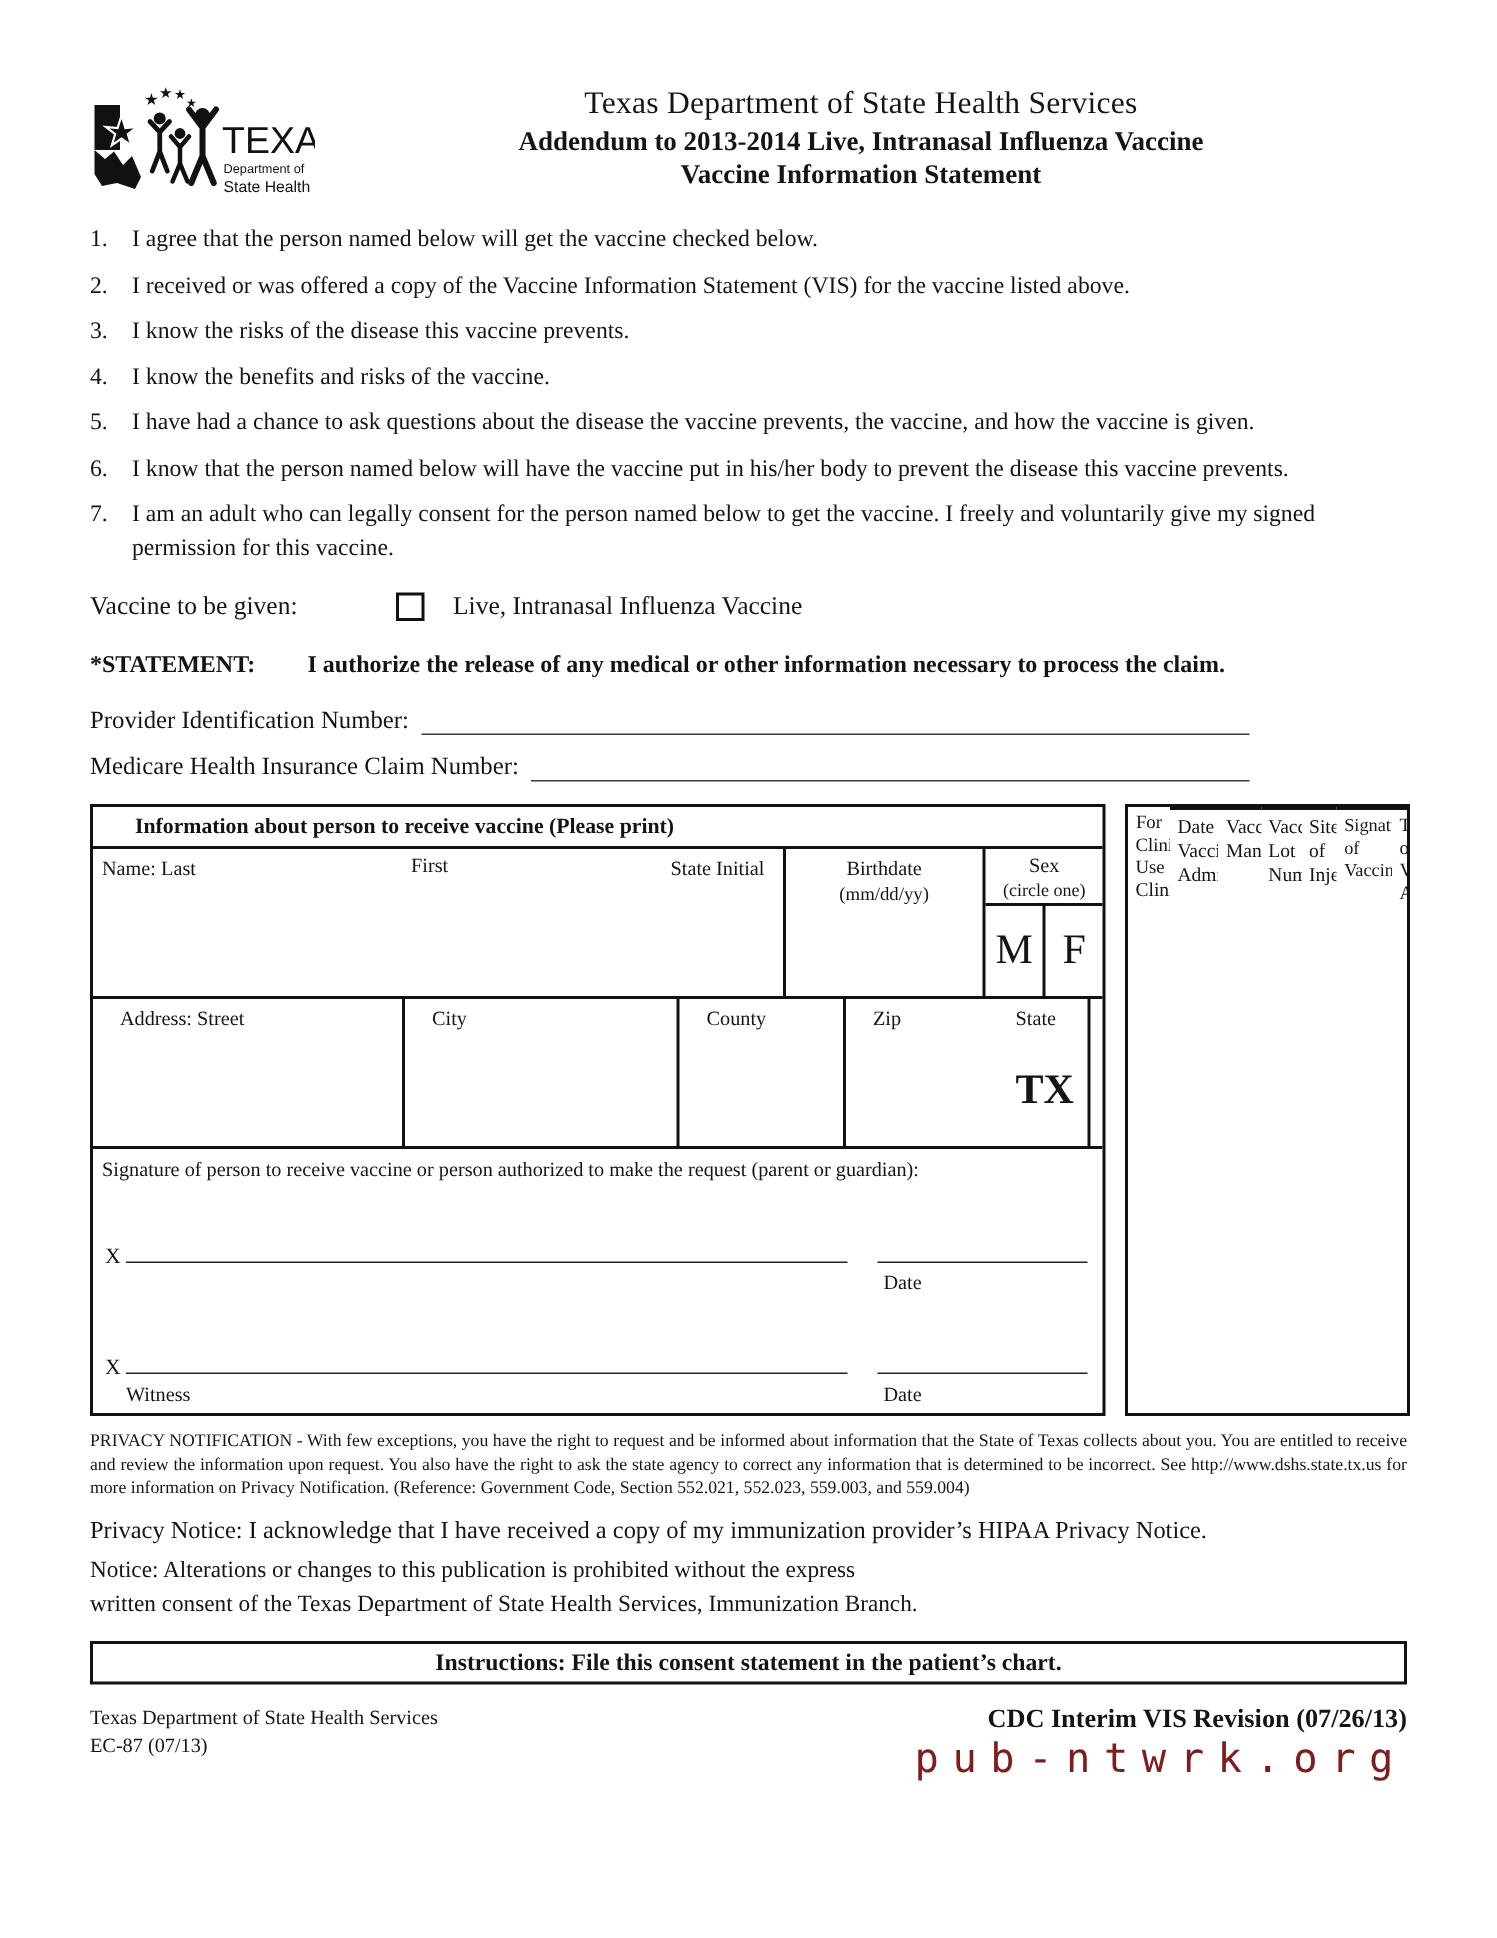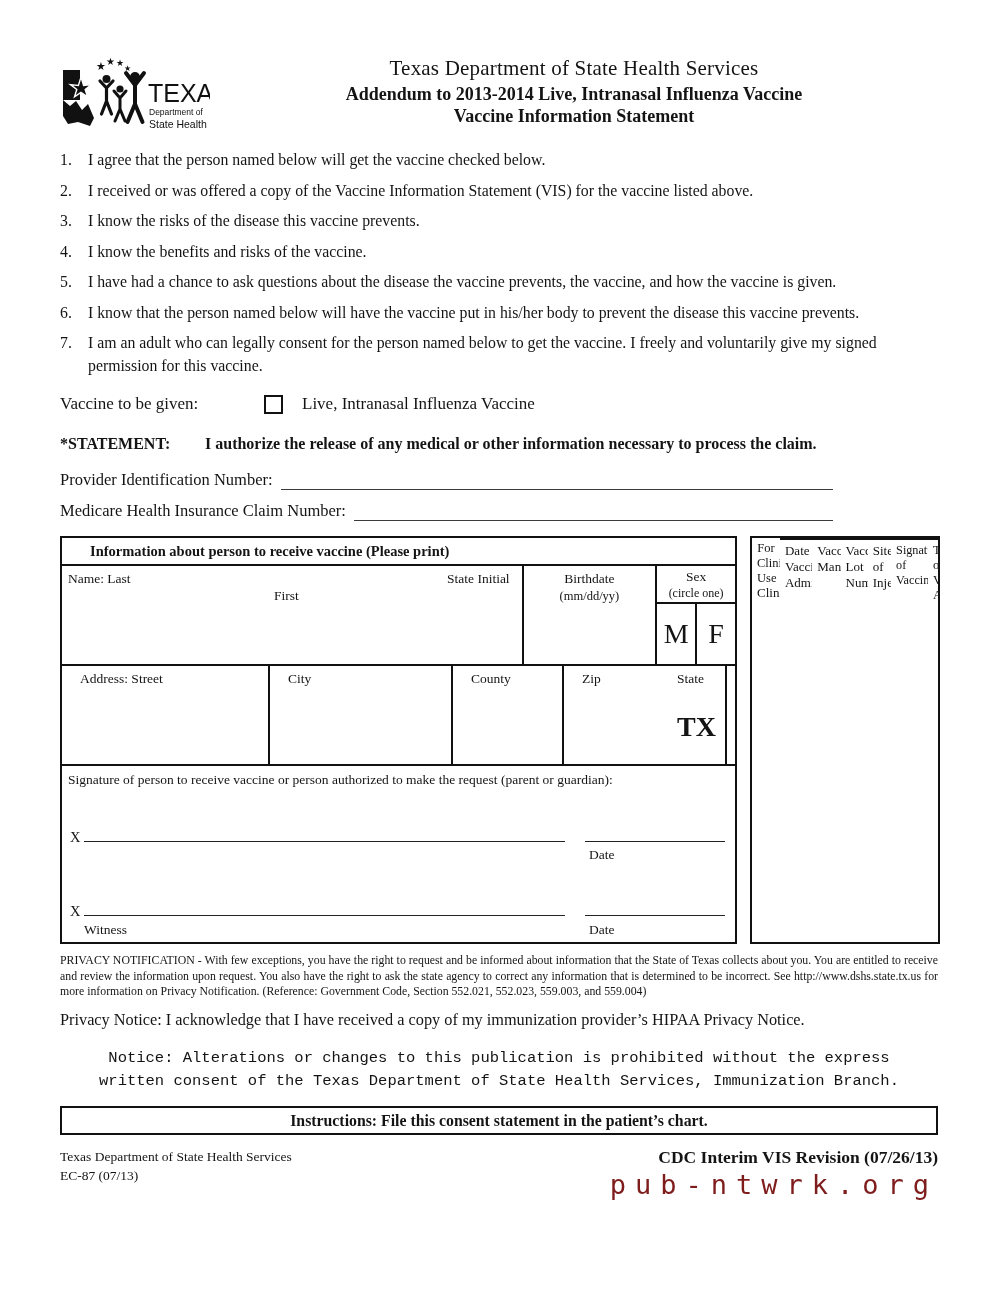--- a/index.html
+++ b/index.html
@@ -44,21 +44,21 @@
   .frow.m2 { margin-top: 7px; }
 
   
   .formarea { display: flex; margin-top: 11px; height: 408px; }
   .maintbl { width: 677px; border: 2px solid #111; display: flex; flex-direction: column; }
   .tbl-hdr { height: 28px; border-bottom: 2px solid #111; text-align: left;
              font-weight: bold; font-size: 14.5px; padding-top: 5px; padding-left: 28px; }
   .row-name { height: 98px; display: flex; }
   .name-cell { width: 461px; position: relative; font-size: 13.5px; }
   .name-cell .l1 { position: absolute; left: 6px; top: 5px; }
-  .name-cell .l2 { position: absolute; left: 212px; top: 22px; }
+  .name-cell .l2 { position: absolute; left: 212px; top: 3px; }
   .name-cell .l3 { position: absolute; right: 12px; top: 5px; }
   .bd-cell { width: 134px; border-left: 2px solid #111; text-align: center; font-size: 13.5px; padding-top: 5px; }
   .bd-cell .fmt { font-size: 12.5px; margin-top: 2px; }
   .sex-cell { width: 80px; border-left: 2px solid #111; display: flex; flex-direction: column; }
   .sex-head { height: 38px; border-bottom: 2px solid #111; text-align: center; font-size: 13.5px; padding-top: 3px; line-height: 16px; }
   .sex-head .circ { font-size: 12px; }
   .sex-mf { flex: 1; display: flex; }
   .mf { flex: 1; display: flex; align-items: center; justify-content: center; font-size: 28px; }
   .mf.m { border-right: 2px solid #111; }
   .row-addr { height: 100px; border-top: 2px solid #111; display: flex; font-size: 13.5px; }
@@ -84,21 +84,21 @@
   .clinicbox { width: 190px; margin-left: 13px; border: 2px solid #111; display: flex; flex-direction: row; font-size: 13px; }
   .csec { padding: 3px 5px; overflow: hidden; }
   .csec + .csec { border-top: 2px solid #111; }
   .c0 { height: 64px; } .c1 { height: 54px; } .c2 { height: 55px; } .c3 { height: 55px; }
   .c4 { height: 55px; } .c5 { height: 50px; font-size: 12.2px; } .c6 { flex: 1; font-size: 12.6px; }
   .ctitle { text-align: center; font-size: 12.5px; margin-bottom: -1px; }
 
   
   .privnotif { margin-top: 9px; font-size: 11.8px; line-height: 15.5px; text-align: justify; }
   .privnotice { margin-top: 10px; font-size: 16.3px; }
-  .notice { margin-top: 17px; text-align: center; font-size: 15.5px; line-height: 23px; font-family: Liberation Mono, monospace; }
+  .notice { margin-top: 5px; text-align: left; font-size: 15.5px; line-height: 23px; }
   .instr { margin-top: 13px; border: 2px solid #111; height: 29px; text-align: center;
            font-weight: bold; font-size: 15.8px; padding-top: 4px; }
   .footer { margin-top: 12px; display: flex; justify-content: space-between; align-items: flex-start; }
   .f-left { font-size: 13.5px; line-height: 19px; }
   .f-right { text-align: right; }
   .cdc { font-weight: bold; font-size: 17.5px; }
   .wm { font-family: "DejaVu Sans Mono", monospace; color: #7f1d1d; font-size: 27px;
         letter-spacing: 9px; margin-top: 1px; white-space: nowrap; }
 
   

